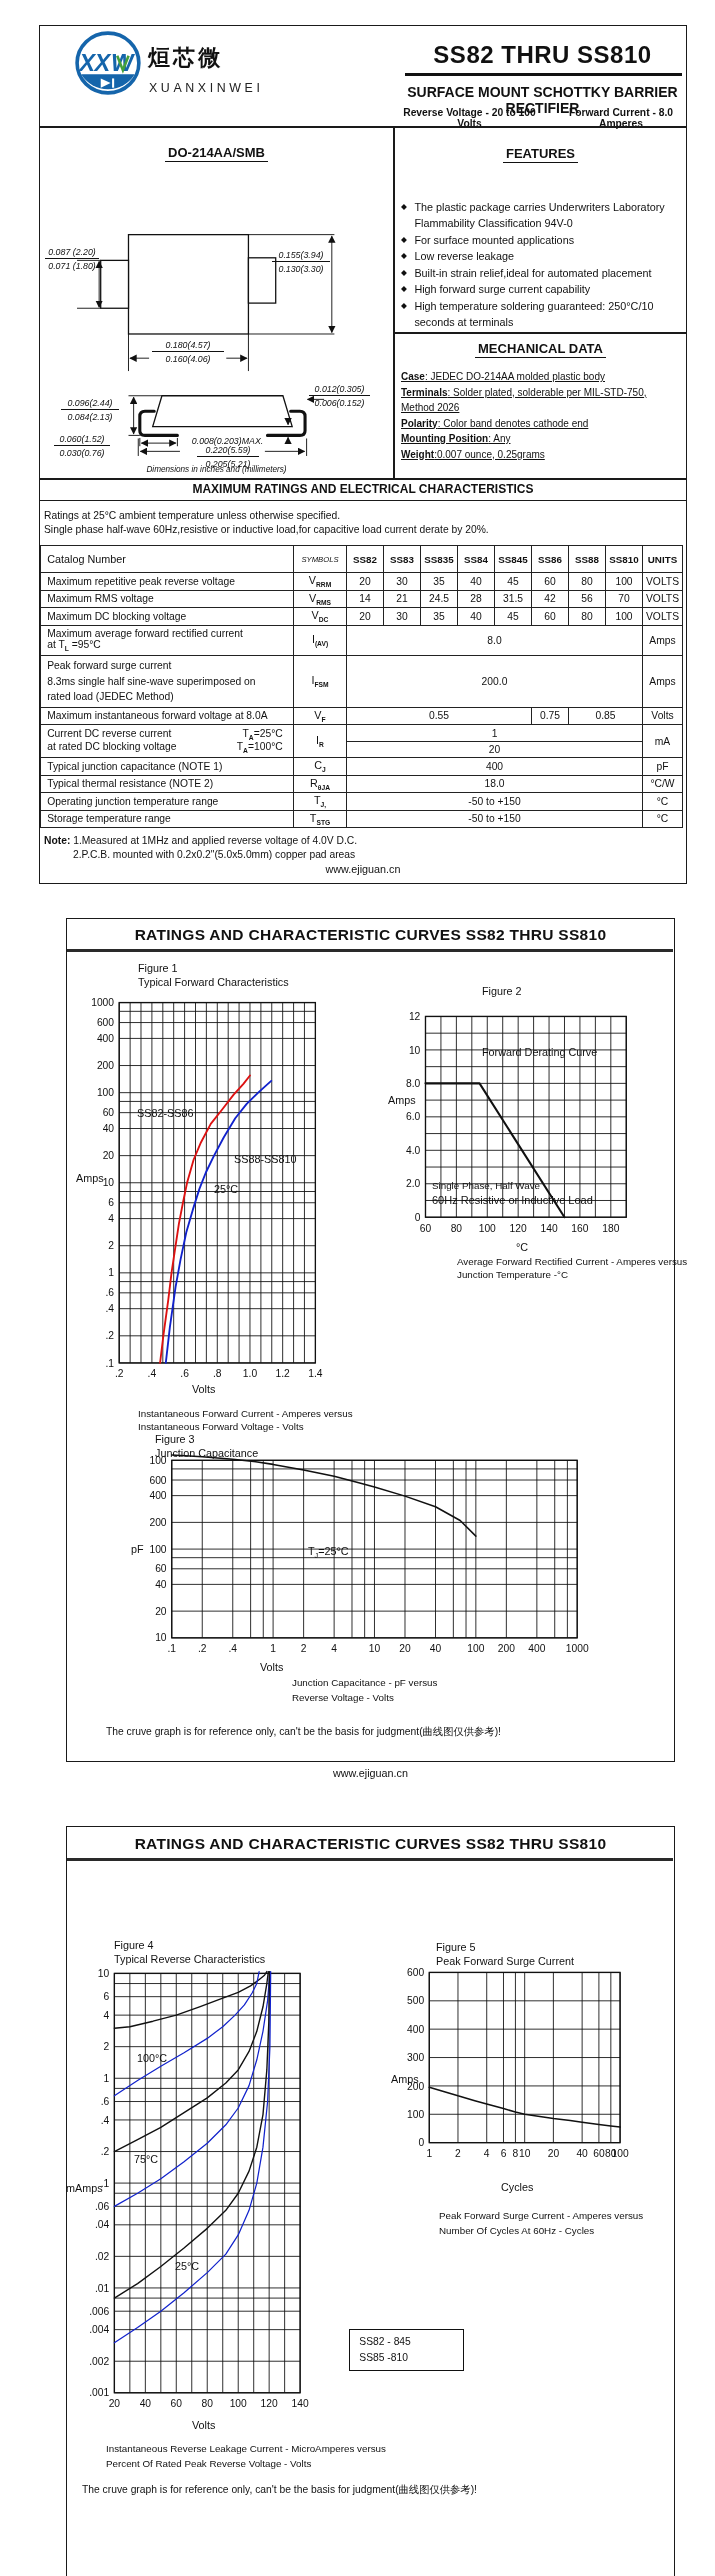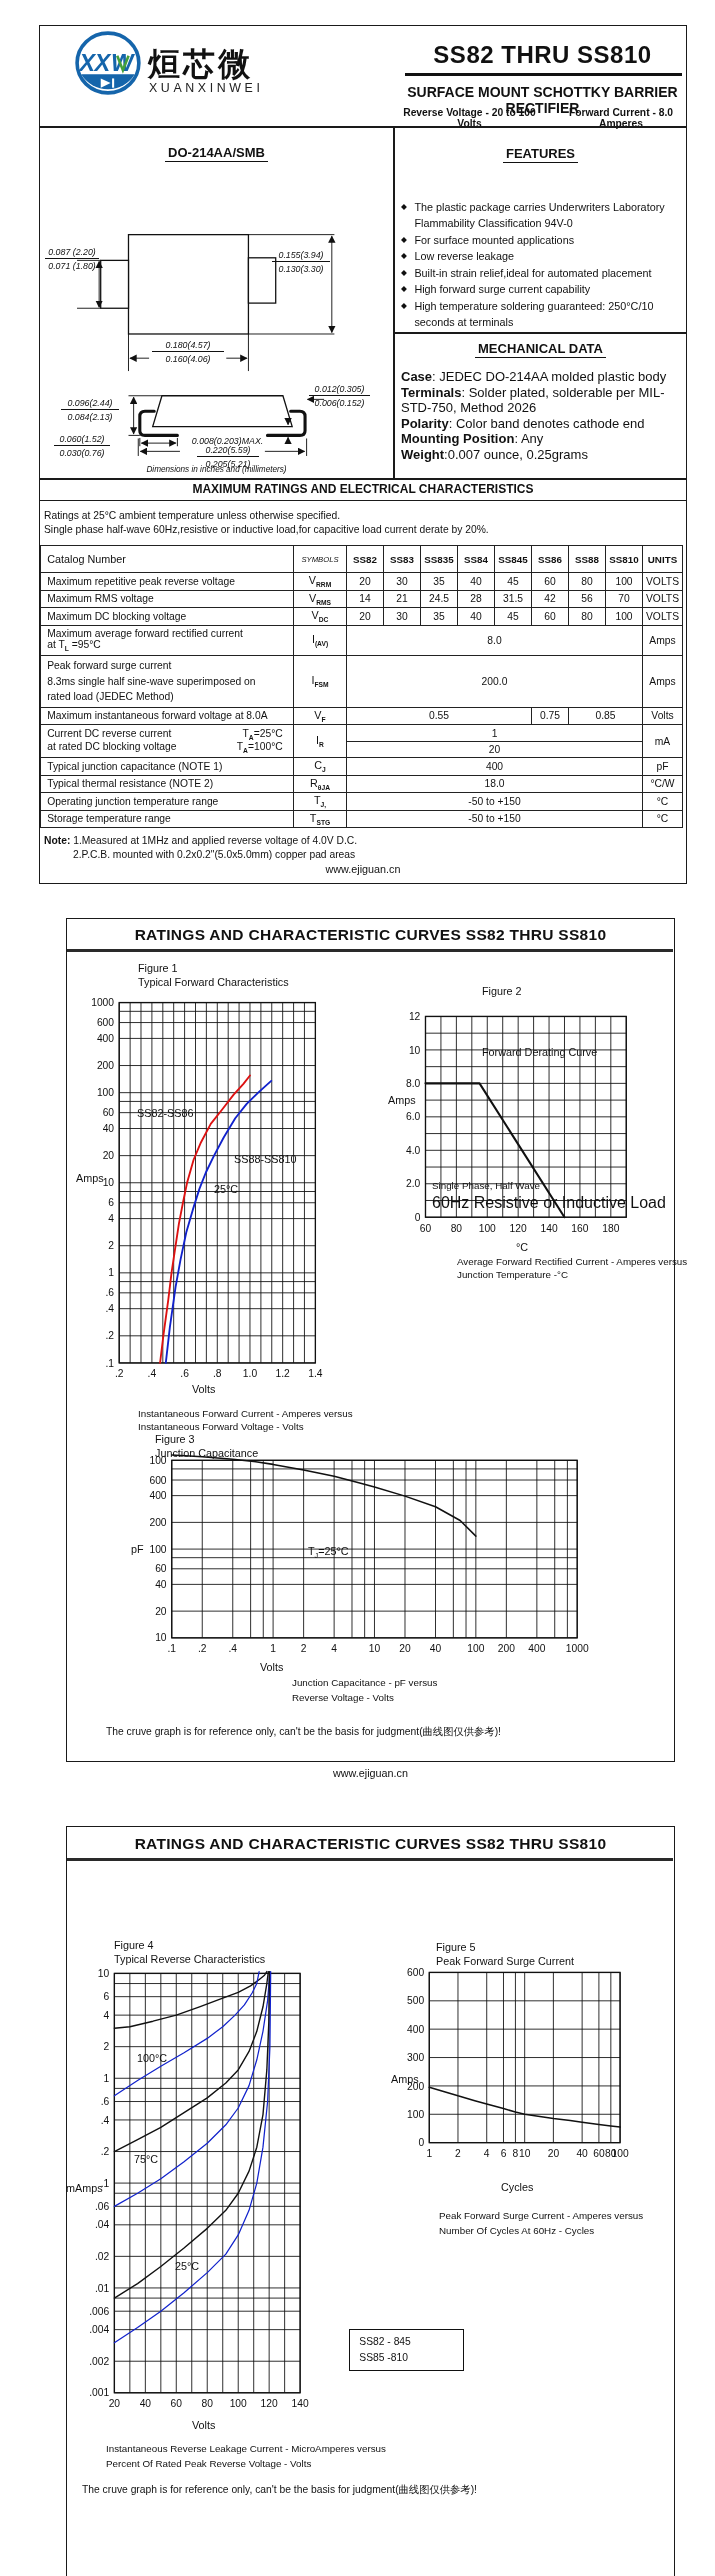--- a/index.html
+++ b/index.html
@@ -11,21 +11,21 @@
   .vline { position:absolute; background:#1a1a1a; }
   .ctr { text-align:center; }
   .b { font-weight:bold; }
   .i { font-style:italic; }
   .doc-title { font-size:24px; font-weight:bold; letter-spacing:0.5px; }
   .sub-title { font-size:14px; font-weight:bold; }
   .tagline { font-size:10.3px; font-weight:bold; }
   .sec-head { font-size:13px; font-weight:bold; border-bottom:1.5px solid #111; display:inline-block; padding:0 3.1px 1px 3.1px; }
   .feat-item { font-size:10.8px; line-height:16px; padding-left:13.4px; position:relative; margin-bottom:0.5px; }
   .feat-item .blt { position:absolute; left:0; top:0; font-size:7.7px; }
-  .mech-row { font-size:13px; line-height:15.5px; }
+  .mech-row { font-size:10px; line-height:15.5px;text-decoration:underline; }
   .ratings-note { font-size:10.3px; line-height:14.4px; }
   table.rt { border-collapse:collapse; table-layout:fixed; width:642px; }
   table.rt td { border:1px solid #222; font-size:10.3px; vertical-align:middle; overflow:hidden; }
   table.rt td.lbl { padding-left:6.2px; text-align:left; }
   table.rt td.v, table.rt td.u, table.rt td.sym, table.rt td.ph { text-align:center; }
   table.rt td.ph { font-weight:bold; font-size:9.8px; }
   table.rt td.symh { font-style:italic; font-size:7.7px; text-align:center; }
   table.rt tr.hr { height:27px; }
   table.rt tr.rs { height:17.5px; }
   table.rt tr.riav { height:30px; }
@@ -41,21 +41,21 @@
   .dim .db { display:block; padding-top:2px; }
   svg.fig { position:absolute; }
   svg text { font-family:"Liberation Sans", sans-serif; }
   .figlabel { font-size:10.8px; }
   .figcap { font-size:9.8px; }
   .annot { font-size:10.8px; }
   .curve-title-bar { position:absolute; background:#2a2a2a; }
   .p23-title { font-size:15.5px; font-weight:bold; letter-spacing:0.3px; }
   .footer { font-size:10.8px; }
   .legendbox { position:absolute; border:1px solid #111; background:#fff; font-size:10.3px; padding:4.1px 0 0 9.3px; line-height:15.5px; }
-  .logo-cn { font-size:32px; font-weight:bold; letter-spacing:3.1px; font-family:"DejaVu Sans", sans-serif; }
+  .logo-cn { font-size:22px; font-weight:bold; letter-spacing:3.1px; font-family:"DejaVu Sans", sans-serif; }
   .logo-en { font-size:12.4px; letter-spacing:3.6px; color:#222; }
 </style>
 </head>
 <body>
 
 <div id="doc">
 
   <div class="pagebox" style="left:39px;top:25px;width:648px;height:859px;"></div>
 
   <svg class="abs" style="left:74px;top:31px;" width="70" height="65" viewBox="0 0 136 126">
@@ -457,21 +457,21 @@
       <text x="57" y="96.0" text-anchor="end" font-size="20" fill="#111">10</text>
       <text x="57" y="161.0" text-anchor="end" font-size="20" fill="#111">8.0</text>
       <text x="57" y="226.0" text-anchor="end" font-size="20" fill="#111">6.0</text>
       <text x="57" y="291.0" text-anchor="end" font-size="20" fill="#111">4.0</text>
       <text x="57" y="356.0" text-anchor="end" font-size="20" fill="#111">2.0</text>
       <text x="57" y="421.0" text-anchor="end" font-size="20" fill="#111">0</text>
       <polyline points="67.0,154.0 172.0,154.0 337.0,414.0" fill="none" stroke="#111111" stroke-width="4" stroke-linejoin="round" stroke-linecap="round"></polyline>
     </svg>
   <div class="abs annot" style="left:388px;top:1094px;">Amps</div>
   <div class="abs" style="left:432px;top:1180px;font-size:9.8px;">Single Phase, Half Wave</div>
-  <div class="abs" style="left:432px;top:1194px;font-size:16px;">60Hz Resistive or Inductive Load</div>
+  <div class="abs" style="left:432px;top:1194px;font-size:11px;">60Hz Resistive or Inductive Load</div>
   <div class="abs annot" style="left:516px;top:1241px;">°C</div>
   <div class="abs figcap" style="left:457px;top:1256px;">Average Forward Rectified Current  -  Amperes versus</div>
   <div class="abs figcap" style="left:457px;top:1269px;">Junction Temperature  -°C</div>
 
   <div class="abs figlabel" style="left:155px;top:1433px;">Figure 3</div>
   <div class="abs figlabel" style="left:155px;top:1447px;">Junction Capacitance</div>
   <svg id="fig3" class="fig" width="487" height="212" style="left: 123px; top: 1449px;" viewBox="0 0 945 412">
       <line x1="94.0" y1="22" x2="94.0" y2="367" stroke="#111" stroke-width="1.7"></line>
       <line x1="153.3" y1="22" x2="153.3" y2="367" stroke="#111" stroke-width="1.7"></line>
       <line x1="212.6" y1="22" x2="212.6" y2="367" stroke="#111" stroke-width="1.7"></line>

